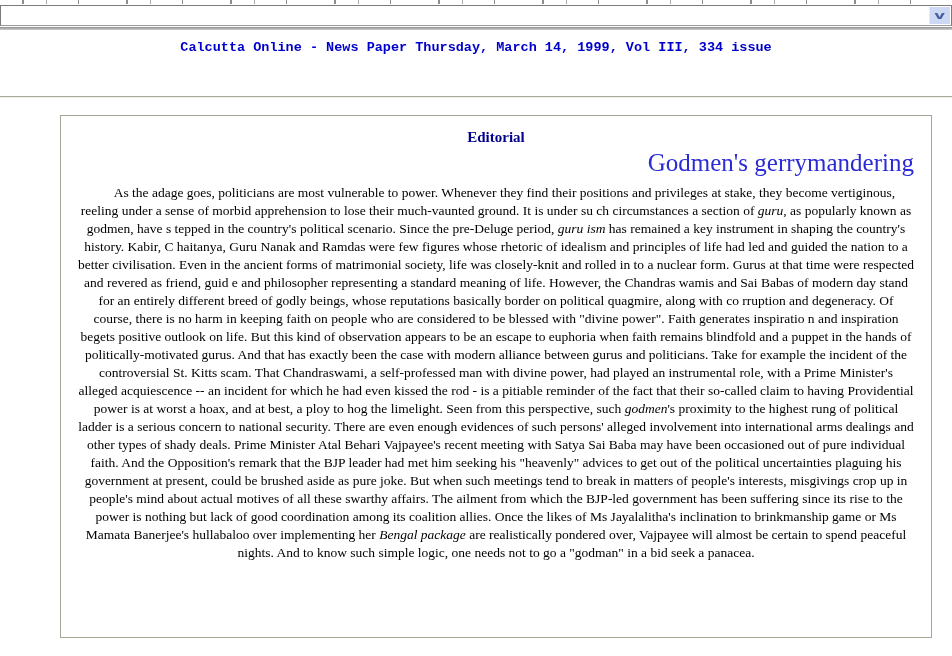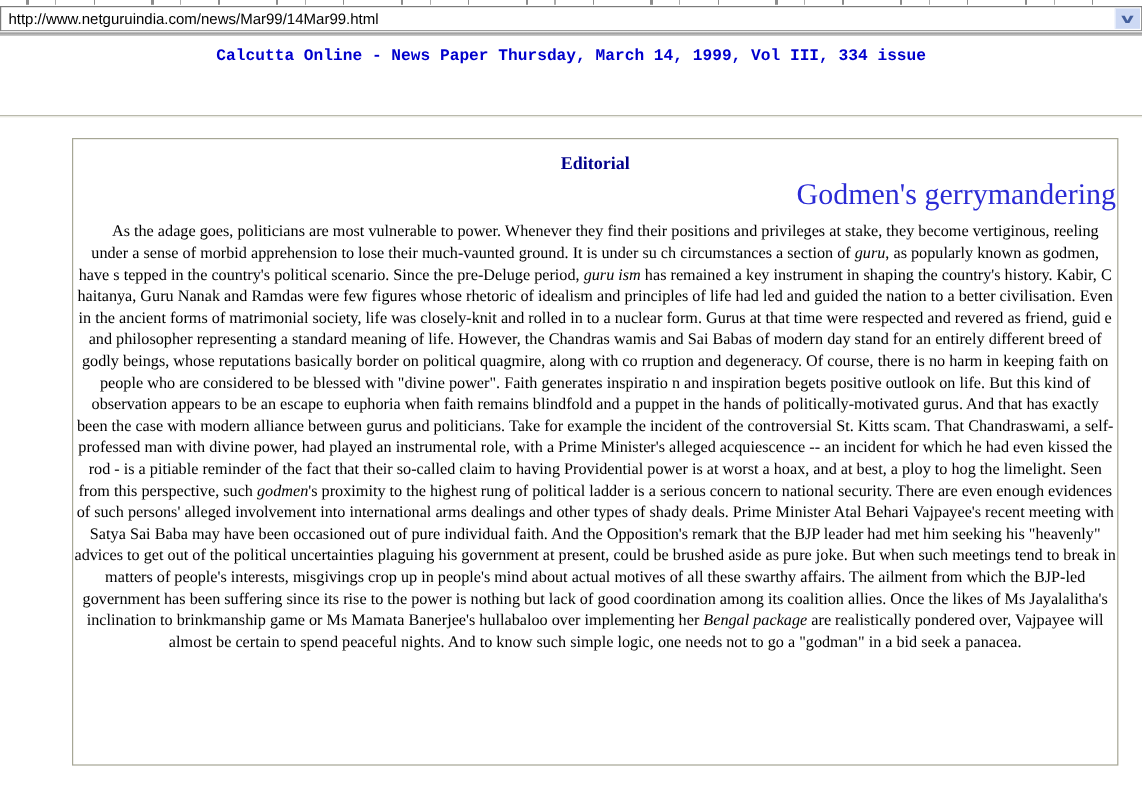--- a/index.html
+++ b/index.html
@@ -61,21 +61,21 @@
     border: 0;
     border-top: 1px solid #a8a898;
     border-bottom: 1px solid #f2f2ec;
   }
 
   
   .article-box {
     position: absolute; top: 115px; left: 60px; width: 872px; height: 523px;
     border: 1px solid #a6a695;
     background: #ffffff;
-    padding: 8px 1px;
+    padding: 8px 17px;
     text-align: center;
   }
   .editorial-label {
     font-family: "Liberation Serif", serif;
     font-weight: bold; font-size: 15px; color: #00008b;
     margin-top: 5px;
   }
   .article-title {
     font-family: "Liberation Serif", serif;
     font-size: 25px; color: #2b2bd5; font-weight: normal;
@@ -88,21 +88,20 @@
     text-align: center;
   }
   .article-body i { font-style: italic; }
 </style>
 </head>
 <body>
 
 <div class="top-strip"></div>
 
 <div class="url-bar">
-  <span class="url-text">http://www.netguruindia.com/news/Mar99/14Mar99.html</span>
   <span class="url-dropdown">
     <span class="chevron">v</span>
   </span>
 </div>
 <div class="toolbar-divider"></div>
 
 <div class="masthead">
   <div class="masthead-title">Calcutta Online - News Paper Thursday, March 14, 1999, Vol III, 334 issue</div>
 </div>
 

